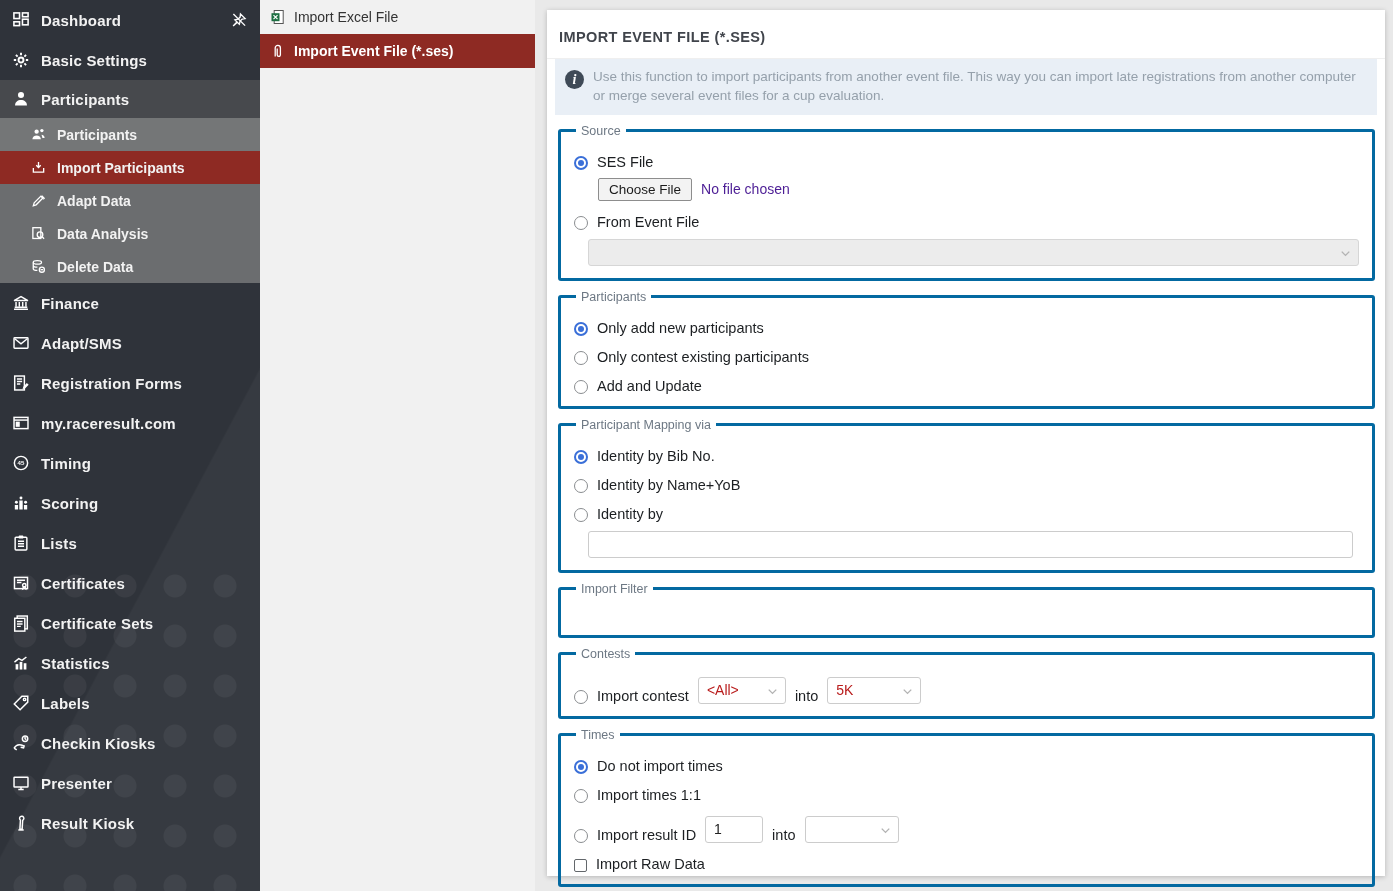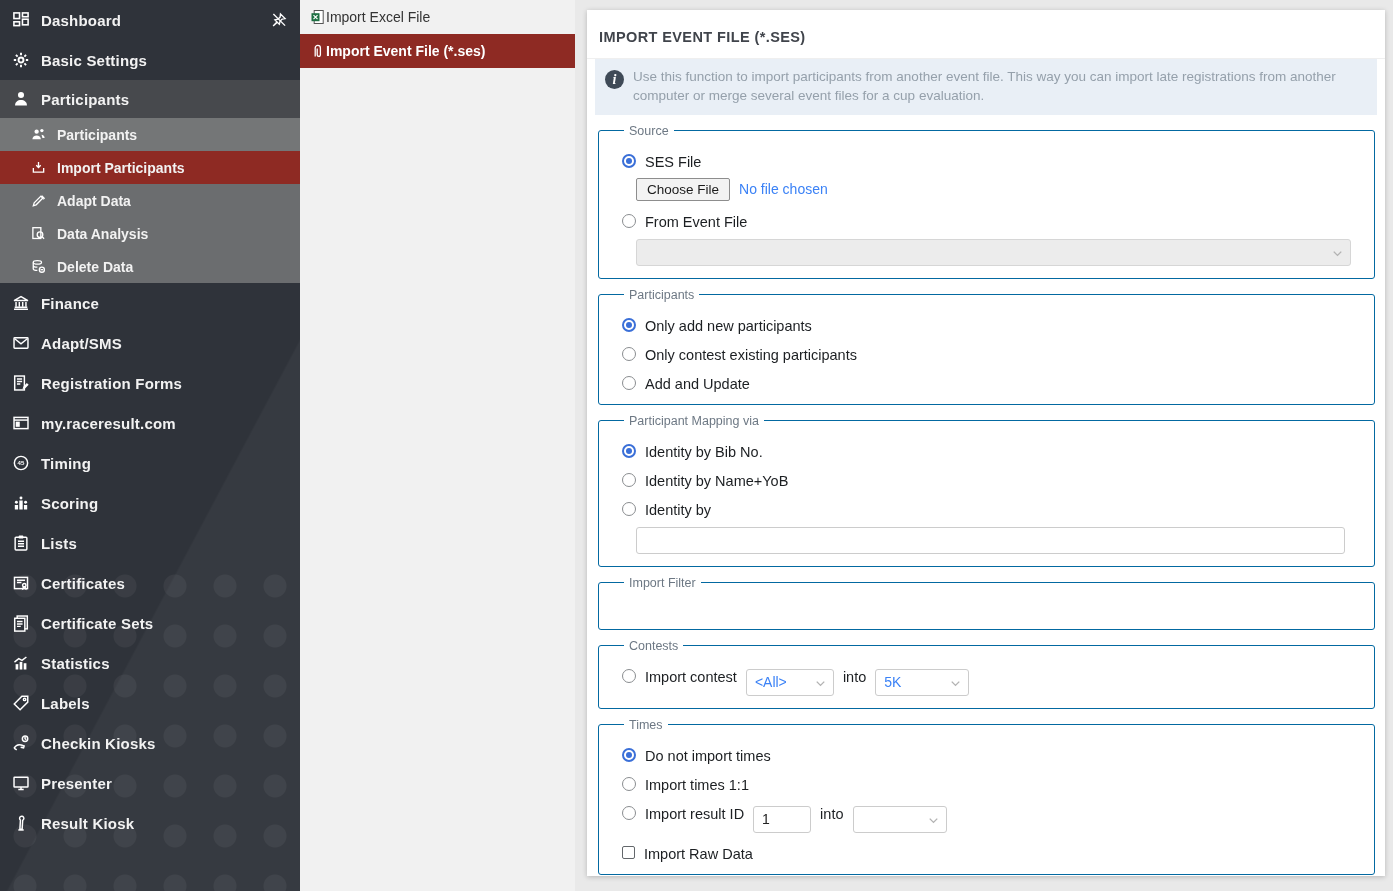--- a/index.html
+++ b/index.html
@@ -4,71 +4,71 @@
 <style>
   :root{
     --accent_red:#8e2a23; --sidebar_bg:#2f333a; --submenu_bg:#6b6d6f;
     --button_blue:#3b63b4; --radio_blue:#3a6fd8; --info_bg:#e9eff6; --info_text:#95a0ab;
   }
   *{box-sizing:border-box;margin:0;padding:0}
   html,body{width:1393px;height:891px;overflow:hidden}
   body{font-family:"Liberation Sans","DejaVu Sans",sans-serif;display:flex;background:#e9e9e9}
 
   
-  .sidebar{width:300px;height:891px;background:var(--sidebar_bg);position:relative;flex:none;color:#f2f2f2}
+  .sidebar{width:260px;height:891px;background:var(--sidebar_bg);position:relative;flex:none;color:#f2f2f2}
   .sidebar .deco{position:absolute;inset:0;pointer-events:none;
     background:linear-gradient(118deg, transparent 62%, rgba(255,255,255,.035) 62.3%)}
   .sidebar .dots{position:absolute;left:0;right:0;bottom:0;height:330px;pointer-events:none;
     background:radial-gradient(rgba(255,255,255,.05) 11px, transparent 12px);background-size:50px 50px}
   .nav{position:relative;z-index:1}
   .nav-item{height:40px;display:flex;align-items:center;gap:11px;padding:0 12px;cursor:pointer;
     font-size:15px;font-weight:bold;letter-spacing:.2px}
   .nav-item .spacer{flex:1}
   .nav-item.group-open{background:#47494d}
   .submenu{background:var(--submenu_bg)}
   .sub-item{height:33px;display:flex;align-items:center;gap:11px;padding:0 12px 0 31px;cursor:pointer;
     font-size:14px;font-weight:bold}
   .sub-item.first{background:#747677}
   .sub-item.active{background:var(--accent_red)}
   .ic{width:18px;height:18px;flex:none;color:#fff}
   .ic.s{width:15px;height:15px}
 
   
   .subnav{width:275px;height:891px;background:#f1f1f1;flex:none}
-  .subnav-item{height:34px;display:flex;align-items:center;gap:0;padding:0 10px;cursor:pointer;
+  .subnav-item{height:34px;display:flex;align-items:center;gap:8px;padding:0 10px;cursor:pointer;
     font-size:14px;color:#333}
   .subnav-item.active{background:var(--accent_red);color:#fff;font-weight:bold}
   .subnav-item .ic{width:16px;height:16px}
 
   
   .main{flex:1;padding:10px 8px 15px 12px}
   .card{background:#fff;height:866px;box-shadow:0 1px 5px rgba(0,0,0,.22);display:flex;flex-direction:column}
   .card-header{padding:19px 12px 13px;font-size:14.5px;font-weight:bold;color:#40444b;letter-spacing:.4px;
     border-bottom:1px solid #efefef}
   .info{margin:0 8px;background:var(--info_bg);display:flex;gap:9px;align-items:flex-start;
     padding:9px 10px;color:var(--info_text);font-size:13.5px;line-height:1.4}
   .info-i{width:19px;height:19px;flex:none;border-radius:50%;background:#3f4a57;color:#fff;
     font-family:"Liberation Serif",serif;font-style:italic;font-weight:bold;font-size:14px;
     display:flex;align-items:center;justify-content:center;margin-top:2px}
   .formarea{padding:0 10px 0 11px;flex:1}
-  fieldset{border:1px solid #0369a1;border-radius:3px;margin-top:9px;padding:3px 23px 12px}
+  fieldset{border:3px solid #0369a1;border-radius:3px;margin-top:9px;padding:3px 13px 12px}
   legend{font-size:12.5px;color:#6d7884;padding:0 5px;margin-left:2px}
-  .row{display:flex;align-items:flex-start;gap:9px;margin-top:13px}
+  .row{display:flex;align-items:flex-end;gap:9px;margin-top:13px}
   .rlabel{font-size:14.5px;color:#1c1f22}
   .radio{width:14px;height:14px;border-radius:50%;border:1px solid #8a8d90;background:#fff;flex:none;position:relative;cursor:pointer}
   .radio.sel{border:2px solid var(--radio_blue)}
   .radio.sel::after{content:"";position:absolute;inset:2px;border-radius:50%;background:var(--radio_blue)}
   .checkbox{width:13px;height:13px;border:1.5px solid #63676b;border-radius:2px;background:#fff;flex:none;cursor:pointer}
-  .indent{margin-left:14px}
+  .indent{margin-left:24px}
   .file-row{margin-top:8px;display:flex;align-items:center;gap:9px}
   .file-btn{border:1px solid #8d8d8d;background:#f3f3f3;padding:3px 10px;font-size:13.5px;color:#1b1b1b;
     border-radius:2px;cursor:pointer;font-family:inherit}
-  .file-txt{font-size:14px;color:#3b82f6}
+  .file-txt{font-size:14px;color:#4c1d95}
   .select{height:27px;border:1px solid #ccc;border-radius:3px;background:#fff;display:flex;align-items:center;
-    padding:0 26px 0 8px;position:relative;font-size:14px;color:#3b82f6;cursor:pointer}
+    padding:0 26px 0 8px;position:relative;font-size:14px;color:#b91c1c;cursor:pointer}
   .select .chev{position:absolute;right:5px;top:6px;width:15px;height:15px;color:#b3b3b3}
   .select.disabled{background:#ececec;border-color:#d6d6d6}
   .select.wide{margin:9px 0 0 14px}
   .tinput{height:27px;border:1px solid #ccc;border-radius:3px;padding:0 8px;font-size:14px;color:#222;
     background:#fff;font-family:inherit;outline:none}
   .identity-input{display:block;margin:9px 0 0 14px;width:calc(100% - 20px)}
   .filter-input{border:none;width:100%;height:22px;margin-top:2px}
   .w90{width:88px}.w120{width:94px}.w58{width:58px}
 </style>
 </head>

